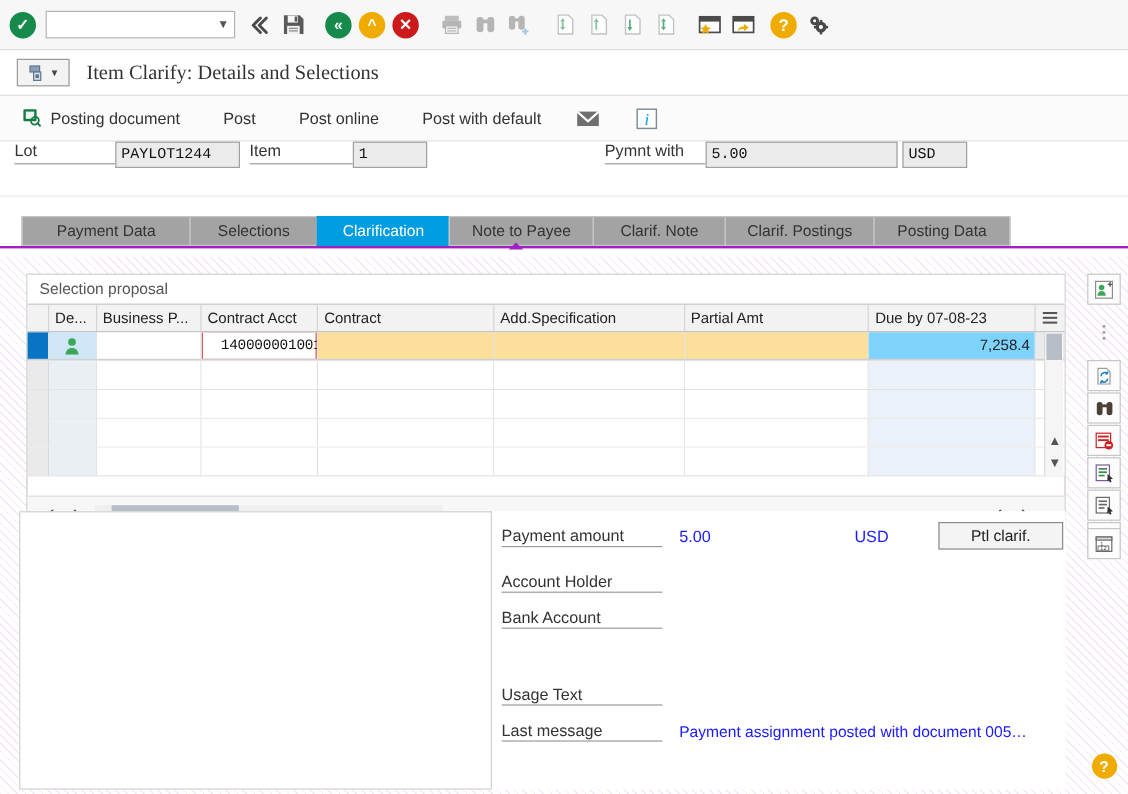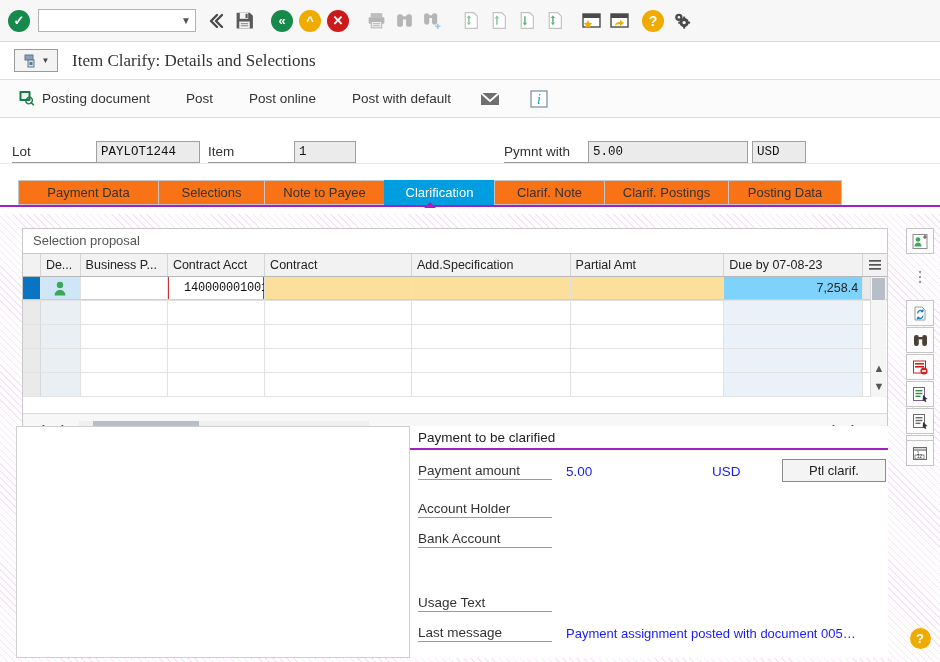--- a/index.html
+++ b/index.html
@@ -80,21 +80,21 @@
     padding: 0 18px;
     height: 30px;
     font-size: 13.5px; color: #333;
   }
   .func-icon-btn { padding: 0 10px; height: 30px; display:flex; align-items:center;}
 
   
   .headerfields {
     position: absolute; left: 0; top: 118px; width: 940px; height: 46px;
     background: #fff;
-    display: flex; align-items: flex-end;
+    display: flex; align-items: flex-start;
     border-bottom: 1px solid #e6e6e6;
   }
   .hf-label {
     font-size: 13.5px; color: #333;
     border-bottom: 1px solid #9b9b9b;
     padding-bottom: 1px;
     height: 19px;
   }
   .inp {
     background: #ebebeb;
@@ -110,21 +110,21 @@
   
   .tabwrap {
     position: absolute; left: 0; top: 164px; width: 940px; height: 48px;
     background: #fff;
   }
   .tabstrip { position:absolute; left: 18px; top: 16px; display: flex; }
   .tab {
     height: 25px;
     border: 1px solid #c5c5c5;
     border-right: none;
-    background: #f97316;
+    background: #a3a3a3;
     color: #333;
     font-size: 13px;
     display: flex; align-items: center; justify-content: center;
     padding: 0 14px;
     white-space: nowrap;
   }
   .tab:last-child { border-right: 1px solid #c5c5c5; }
   .tab.active {
     background: #009de0;
     color: #fff;
@@ -475,22 +475,22 @@
     <div class="inp" style="width:62px;">1</div>
     <div class="hf-label" style="margin-left:148px;width:84px;">Pymnt with</div>
     <div class="inp" style="width:160px;">5.00</div>
     <div class="inp" style="width:54px;margin-left:4px;">USD</div>
   </div>
 
   <div class="tabwrap">
     <div class="tabstrip">
       <div class="tab" style="width:140px;">Payment Data</div>
       <div class="tab" style="width:106px;">Selections</div>
+      <div class="tab active" style="width:110px;">Clarification</div>
       <div class="tab" style="width:120px;">Note to Payee</div>
-      <div class="tab active" style="width:110px;">Clarification</div>
       <div class="tab" style="width:110px;">Clarif. Note</div>
       <div class="tab" style="width:124px;">Clarif. Postings</div>
       <div class="tab" style="width:114px;">Posting Data</div>
     </div>
     <div class="tab-underline"></div>
     <div class="tab-notch" style="left:424px;"></div>
   </div>
 
   <div class="content">
 
@@ -668,21 +668,20 @@
           <path d="M1.5 1.5 l4 2 -4 2 z" fill="#3aa856"></path>
           <rect x="4" y="4" width="11" height="11" fill="#cfe6f7" stroke="#1b7fc4"></rect>
           <path d="M11.5 9.5 h-5 M8.5 7 l-2.5 2.5 2.5 2.5" stroke="#1b7fc4" stroke-width="1.3" fill="none"></path>
         </svg>
       </div>
     </div>
 
     <div class="bottomleft"></div>
 
     <div class="bottomright">
-      <div class="br-title">Payment to be clarified</div>
 
       <div class="fieldrow" style="position:relative;">
         <div class="flabel">Payment amount</div>
         <div class="fval">5.00</div>
         <div class="fcur">USD</div>
         <div class="btn" style="position:absolute;left:372px;top:-1px;width:104px;">Ptl clarif.</div>
       </div>
 
       <div class="fieldrow" style="margin-top:16px;">
         <div class="flabel">Account Holder</div>

